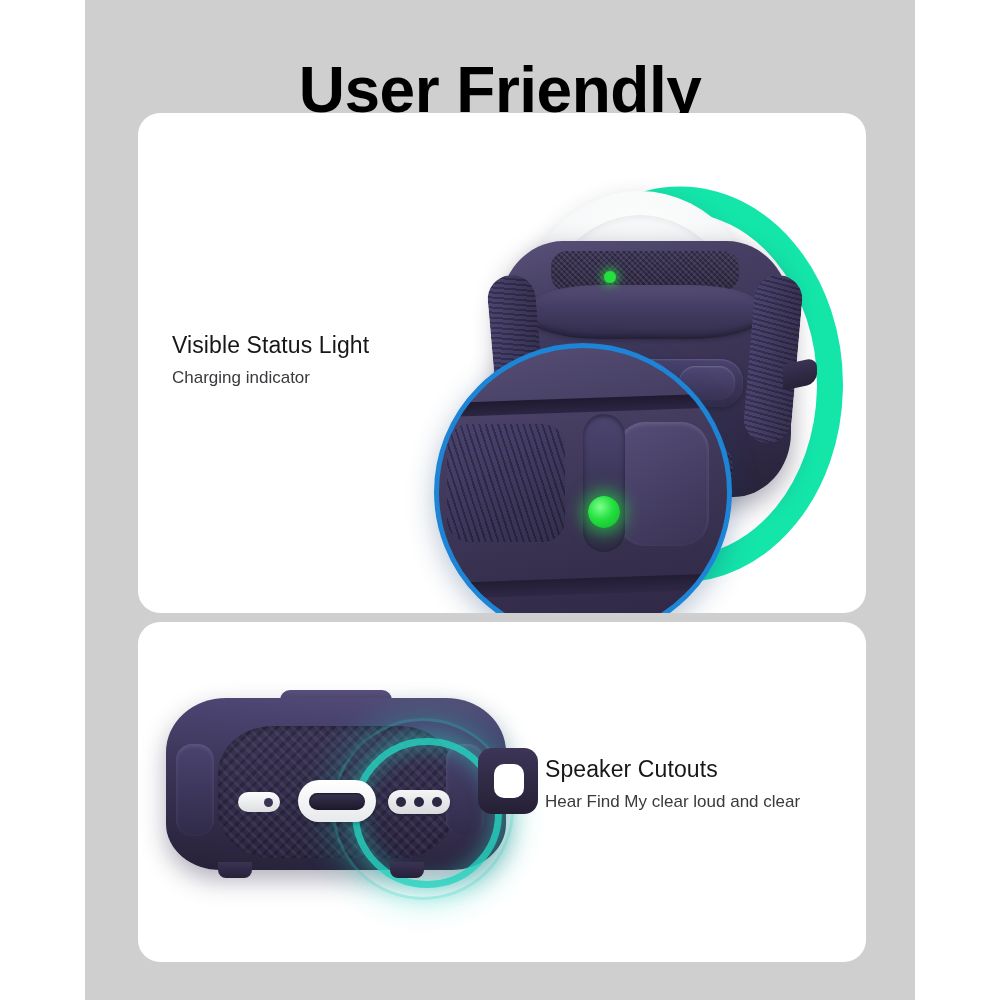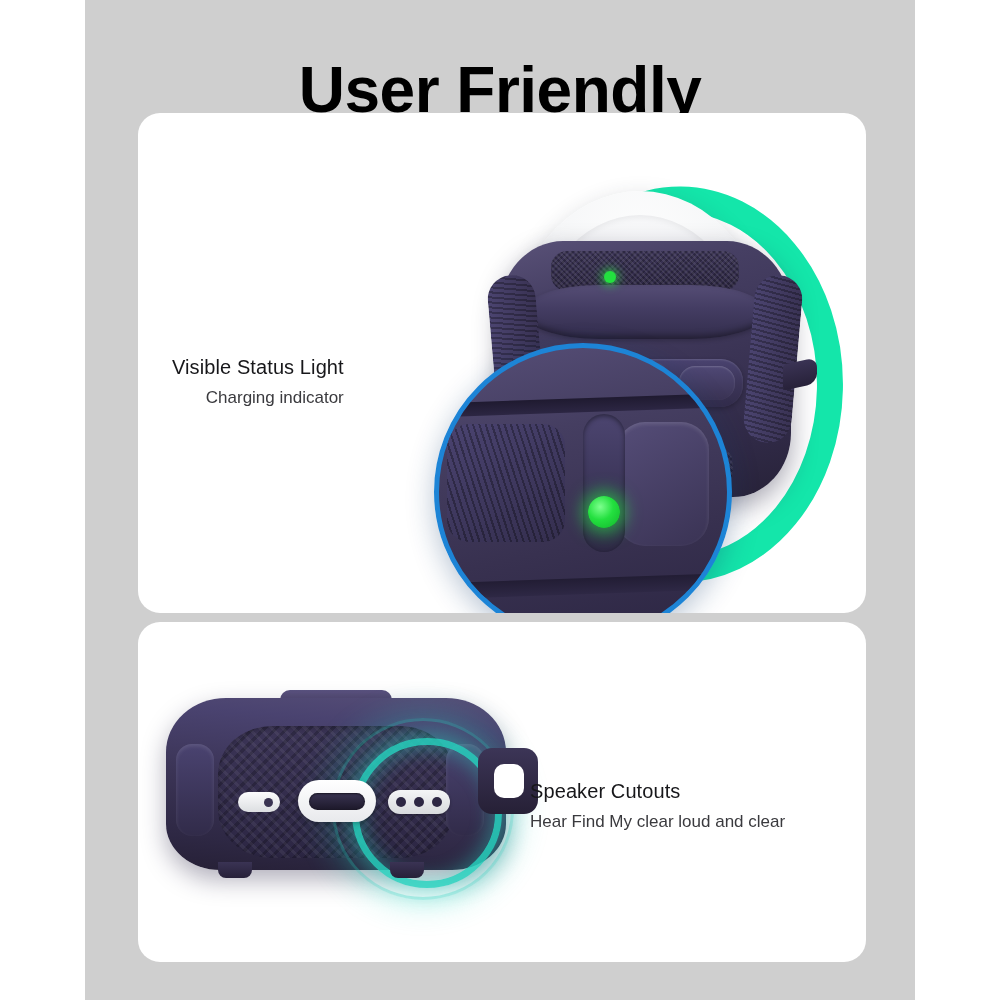--- a/index.html
+++ b/index.html
@@ -28,26 +28,26 @@
   
   .panel{
     position:absolute;background:#ffffff;border-radius:22px;overflow:hidden;
   }
   #panel-top{left:138px;top:113px;width:728px;height:500px;}
   #panel-bottom{left:138px;top:622px;width:728px;height:340px;}
 
   
   .txt-block{position:absolute;}
   .txt-head{
-    font-size:20px;color:#17171a;font-weight:400;
-    letter-spacing:.1px;white-space:nowrap;margin-top:24px;
+    font-size:23px;color:#17171a;font-weight:400;
+    letter-spacing:.1px;white-space:nowrap;
   }
   .txt-sub{
     font-size:17px;color:#3a3a3e;font-weight:400;
-    margin-top:9px;white-space:nowrap;text-align:right;
+    margin-top:9px;white-space:nowrap;
   }
   #text-status{left:172px;top:332px;}
   #text-speaker{left:545px;top:756px;}
 
   
   .art-top{position:absolute;left:0;top:0;width:728px;height:500px;}
 
   .arc-wrap{position:absolute;left:330px;top:55px;width:360px;height:405px;}
   .arc-wrap svg{display:block;overflow:visible;}
 
@@ -356,19 +356,19 @@
           </div>
           <div class="foot-l"></div>
           <div class="foot-r"></div>
         </div>
         <div class="carabiner">
           <div class="carabiner-hole"></div>
         </div>
       </div>
     </div>
 
-    <div class="txt-block" id="text-speaker" style="left:392px;top:134px;">
+    <div class="txt-block" id="text-speaker" style="left:407px;top:134px;">
       <div class="txt-head">Speaker Cutouts</div>
       <div class="txt-sub">Hear Find My clear loud and clear</div>
     </div>
   </div>
 
 </div>
 
 </body></html>

